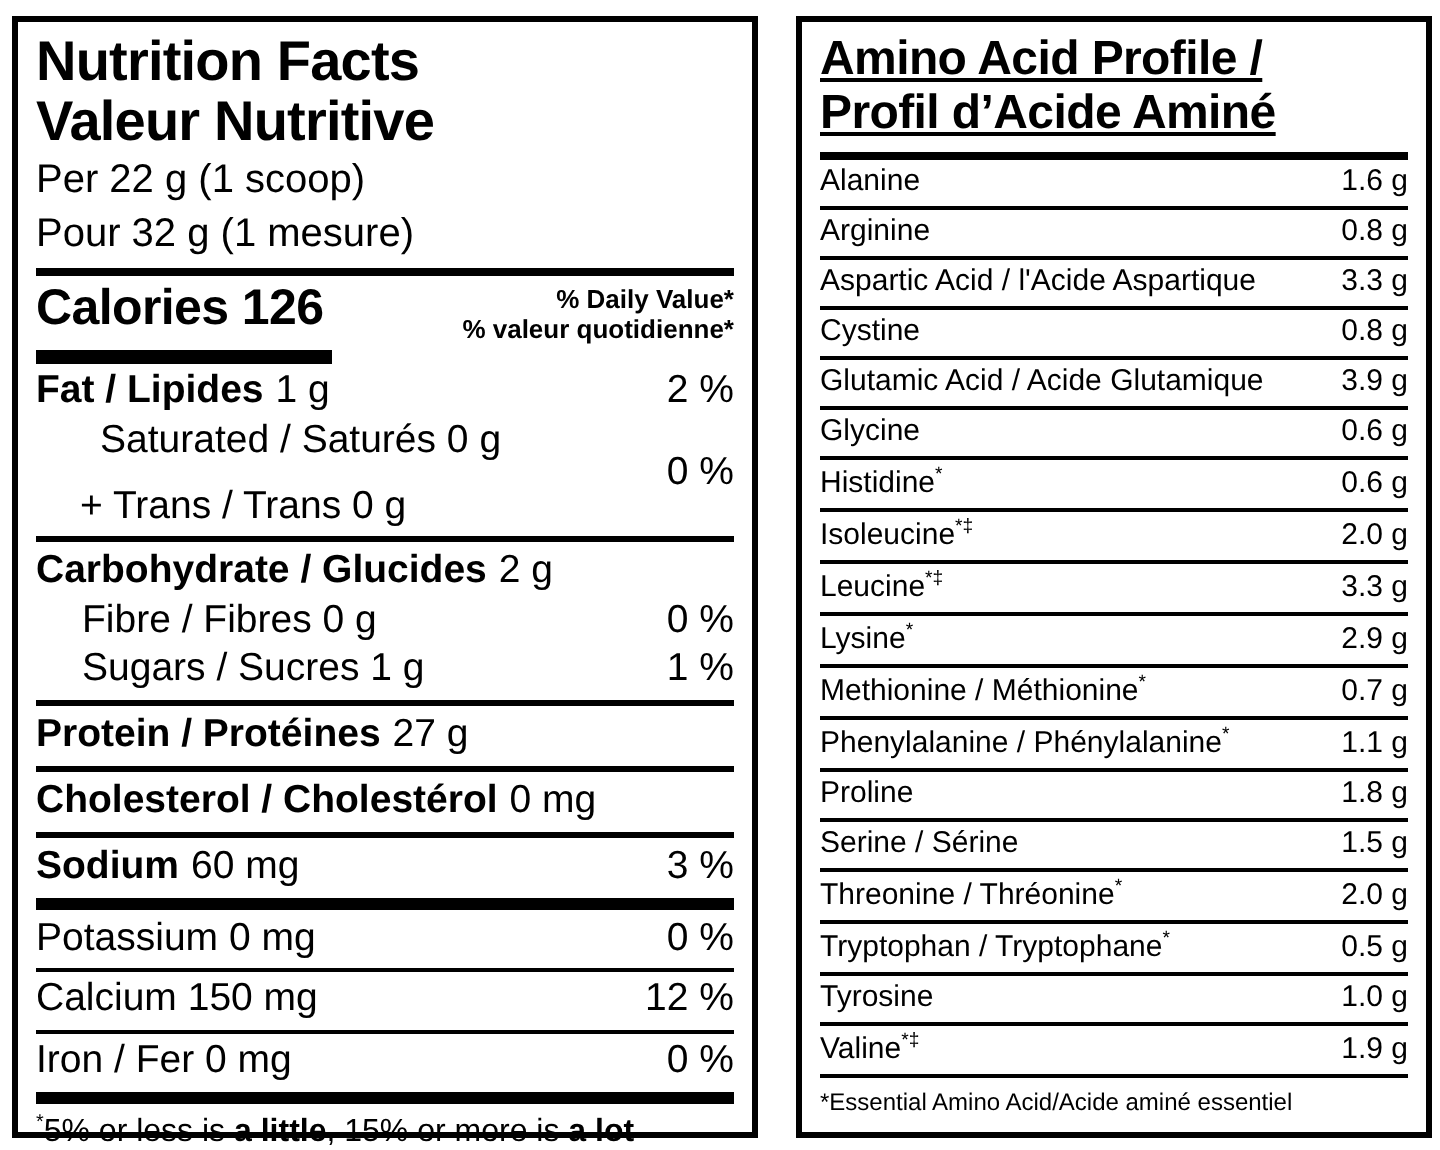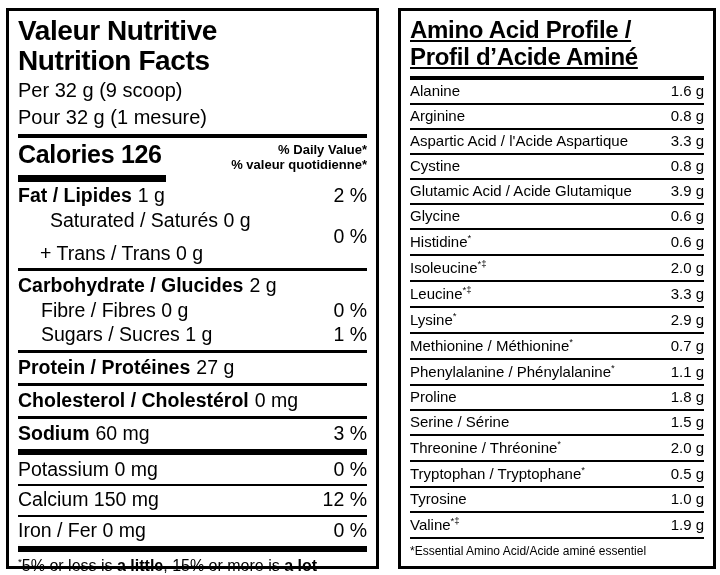--- a/index.html
+++ b/index.html
@@ -46,23 +46,23 @@
          font-size:15px;line-height:1.1;padding:3.5px 0 3px;border-bottom:2px solid #000;}
   .a-name sup, .a-foot sup{font-size:64%;}
   .a-val{white-space:nowrap;}
   .a-foot{font-size:12px;line-height:1.3;}
   .a-foot1{margin-top:5px;}
 </style>
 </head>
 <body>
 
 <div class="panel" id="nf">
+  <div class="nf-title">Nutrition Facts</div>
   <div class="nf-title">Valeur Nutritive</div>
-  <div class="nf-title">Nutrition Facts</div>
-  <div class="nf-serving">Per 32 g (9 scoop)</div>
+  <div class="nf-serving">Per 22 g (1 scoop)</div>
   <div class="nf-serving">Pour 32 g (1 mesure)</div>
   <div class="sep4"></div>
 
   <div class="cal-block">
     <div class="cal-label">Calories 126</div>
     <div class="dv-head">
       <div>% Daily Value*</div>
       <div>% valeur quotidienne*</div>
     </div>
   </div>

